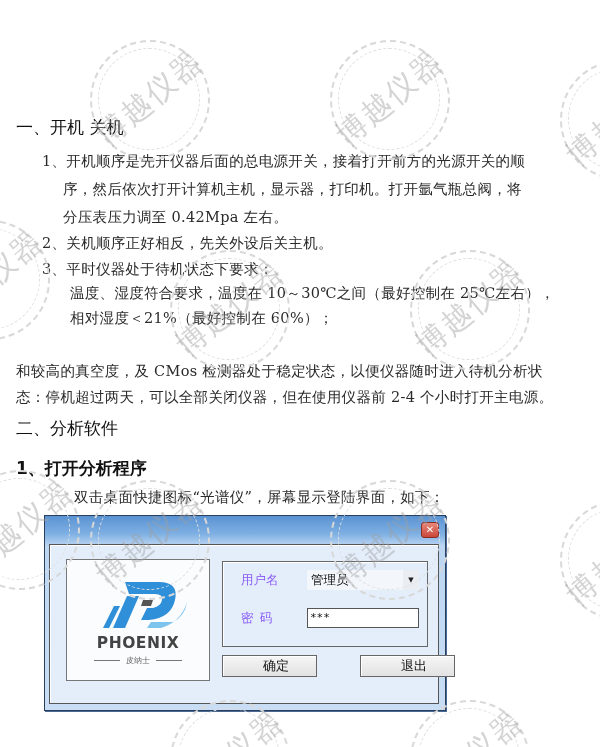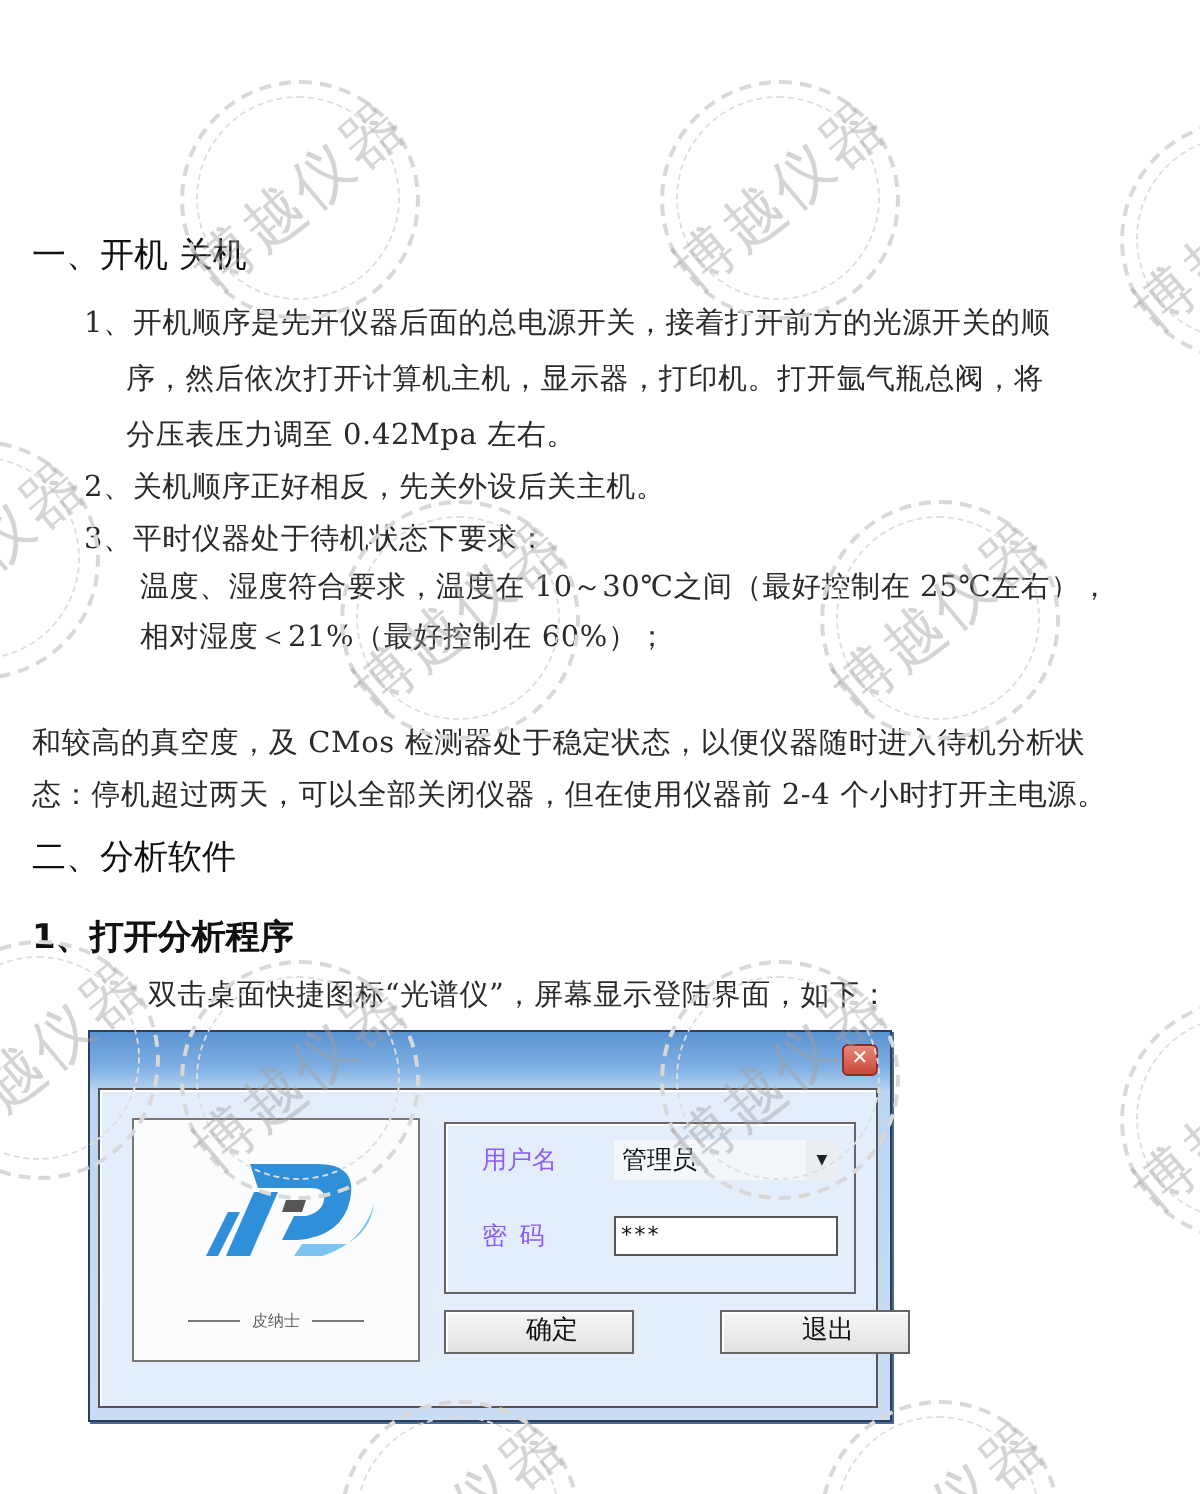--- a/index.html
+++ b/index.html
@@ -84,20 +84,21 @@
     </div>
     <div class="dialog-body">
       <div class="logo-box">
         <svg width="142" height="76" viewBox="0 0 142 76" style="position:absolute;left:0;top:0;">
           <path d="M58 22 L92 22 Q112 22 108 40 Q104 58 82 60 L74 60 L80 48 L86 48 Q94 46 95 40 Q96 34 88 34 L62 34 Z" fill="#2f8fd8"></path>
           <path d="M84 62 L106 62 Q118 56 120 42 Q114 62 94 68 L80 68 Z" fill="#7cc3ee"></path>
           <path d="M60 36 L72 36 L58 68 L46 68 Z" fill="#2f8fd8"></path>
           <path d="M47 46 L53 46 L42 68 L36 68 Z" fill="#2f8fd8"></path>
           <path d="M76 40 L86 40 L84 46 L74 46 Z" fill="#555555"></path>
         </svg>
+        <div class="logo-word">PHOENIX</div>
         <div class="logo-sub"><span class="dash"></span><span>皮纳士</span><span class="dash"></span></div>
       </div>
 
       <div class="fields-box">
         <div class="field-label" style="left:18px; top:10px;">用户名</div>
         <div class="combo">
           <span class="combo-value">管理员</span>
           <span class="combo-arrow">▼</span>
         </div>
         <div class="field-label" style="left:18px; top:48px; white-space:pre;">密  码</div>

